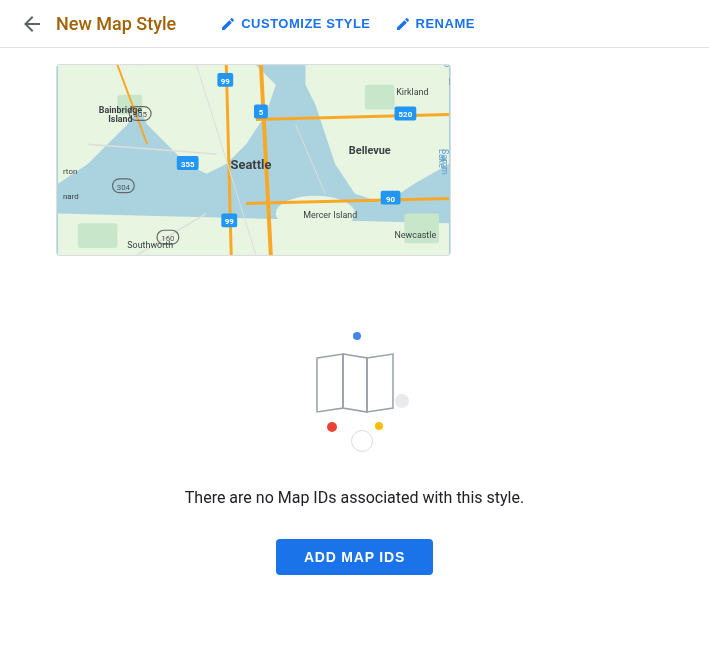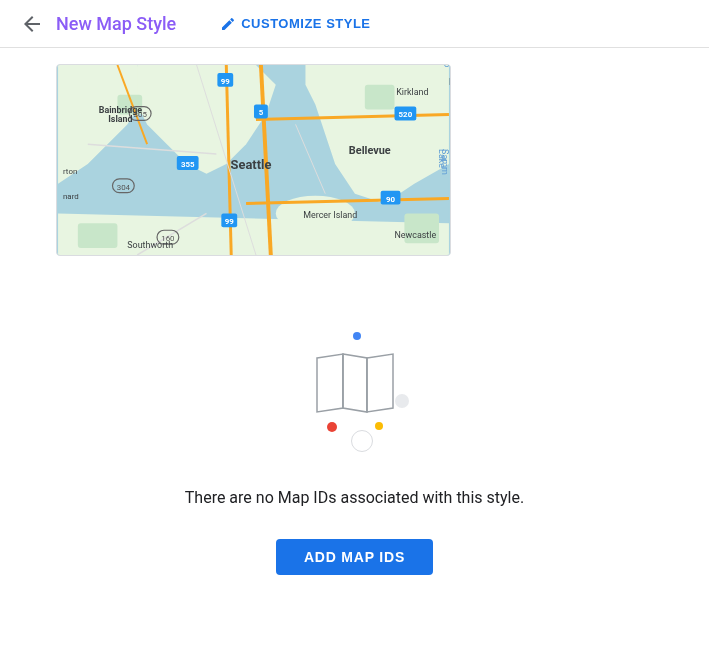--- a/index.html
+++ b/index.html
@@ -26,21 +26,21 @@
       align-items: center;
       color: #5f6368;
       background: none;
       border: none;
       padding: 4px;
       border-radius: 50%;
     }
     .page-title {
       font-size: 18px;
       font-weight: 500;
-      color: #8b5cf6;
+      color: #a16207;
       margin-right: 16px;
     }
     .header-actions {
       display: flex;
       align-items: center;
       margin-left: 8px;
     }
     .action-btn {
       display: flex;
       align-items: center;
@@ -185,20 +185,28 @@
 
     <button class="action-btn">
       <span class="btn-icon">
         <svg width="16" height="16" viewBox="0 0 24 24" fill="#1a73e8">
           <path d="M3 17.25V21h3.75L17.81 9.94l-3.75-3.75L3 17.25zM20.71 7.04c.39-.39.39-1.02 0-1.41l-2.34-2.34c-.39-.39-1.02-.39-1.41 0l-1.83 1.83 3.75 3.75 1.83-1.83z"></path>
         </svg>
       </span>
       <span>CUSTOMIZE STYLE</span>
     </button>
 
+    <button class="action-btn">
+      <span class="btn-icon">
+        <svg width="16" height="16" viewBox="0 0 24 24" fill="#1a73e8">
+          <path d="M3 17.25V21h3.75L17.81 9.94l-3.75-3.75L3 17.25zM20.71 7.04c.39-.39.39-1.02 0-1.41l-2.34-2.34c-.39-.39-1.02-.39-1.41 0l-1.83 1.83 3.75 3.75 1.83-1.83z"></path>
+        </svg>
+      </span>
+      <span>RENAME</span>
+    </button>
 
 
   </div>
 </header>
 
 <main class="main-content">
 
   <div class="map-thumbnail">
     <svg class="map-svg" viewBox="0 0 395 192" xmlns="http://www.w3.org/2000/svg">
 

